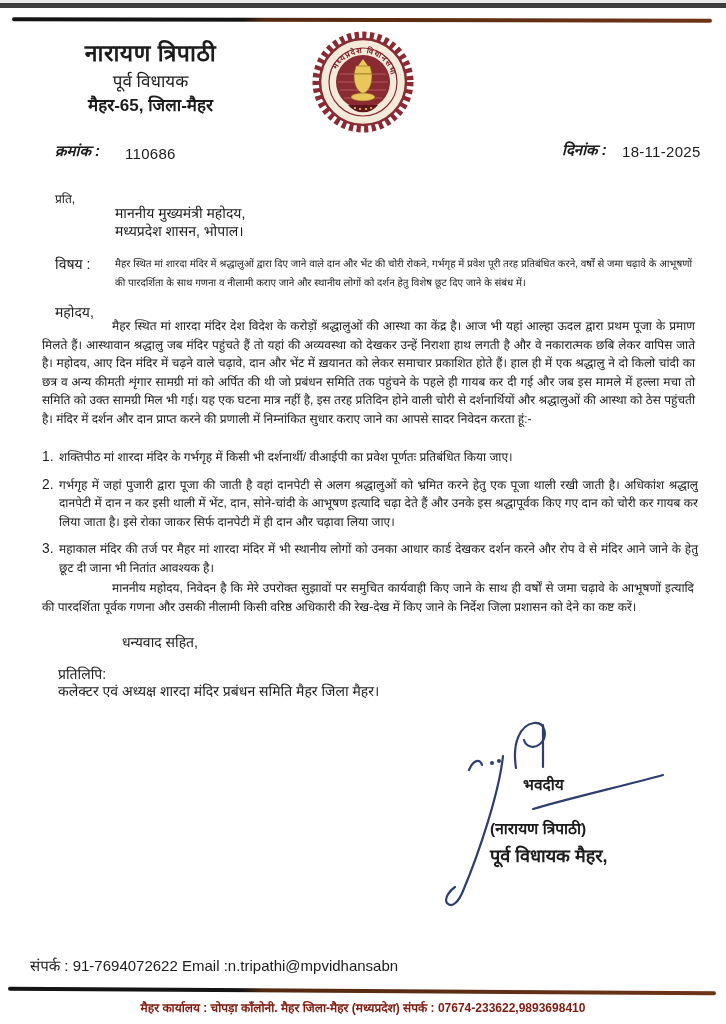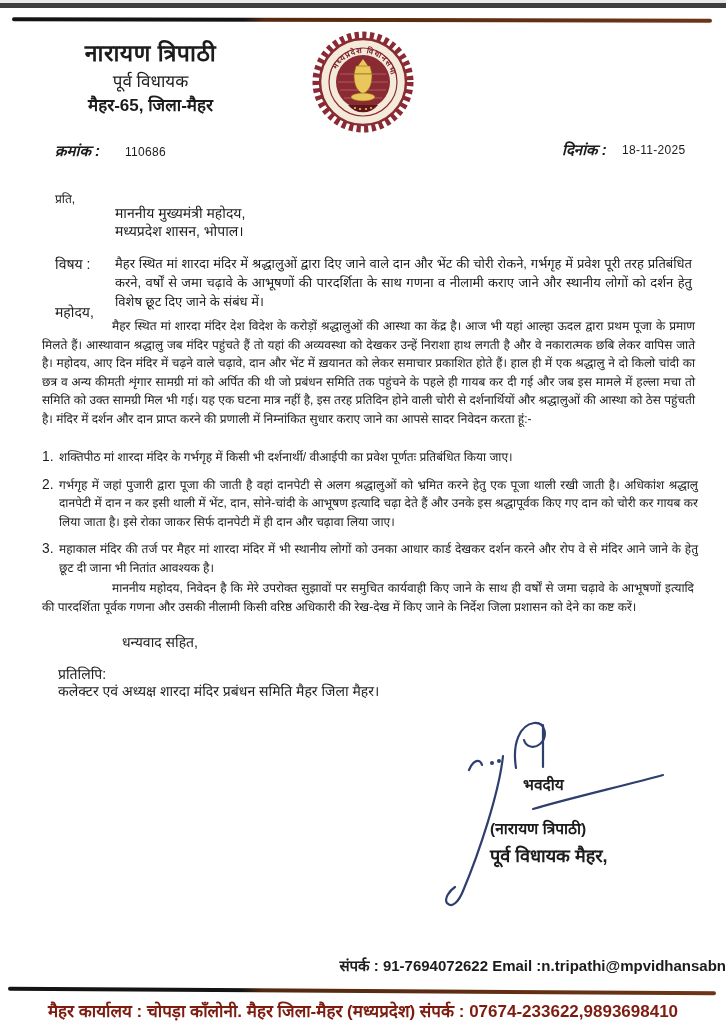--- a/index.html
+++ b/index.html
@@ -22,54 +22,54 @@
   .rule-bottom{left:8px;top:986px;width:708px;transform:rotate(0.35deg);}
 
   .sender{left:28px;top:36px;width:245px;text-align:center;line-height:1.25;}
   .sender .name{font-size:23px;font-weight:bold;letter-spacing:.5px;}
   .sender .role{font-size:17px;font-weight:normal;margin-top:3px;}
   .sender .constituency{font-size:17px;font-weight:bold;margin-top:3px;}
 
   .seal{left:310px;top:26px;width:106px;height:106px;}
 
   .label-bold{font-size:15px;font-weight:bold;font-style:italic;}
-  .small-val{font-size:12px;letter-spacing:.3px;}
+  .small-val{font-size:15px;letter-spacing:.3px;}
 
   .serial-label{left:55px;top:137px;}
   .serial-value{left:125px;top:142px;}
   .date-label{left:562px;top:136px;}
   .date-value{left:622px;top:140px;}
 
   .body-txt{font-size:12px;line-height:18.6px;}
   .to-label{left:55px;top:187px;}
   .to-lines{left:115px;top:202px;line-height:17.5px;font-size:14px;}
 
   .subject-label{left:55px;top:251px;font-size:14px;}
-  .subject-text{left:115px;top:251px;width:577px;text-align:justify;font-size:13px;line-height:19px;}
+  .subject-text{left:115px;top:251px;width:577px;text-align:justify;font-size:10px;line-height:19px;}
 
   .salutation{left:55px;top:299px;font-size:14px;}
   .main-para{left:42px;top:314px;width:653px;text-align:justify;text-indent:70px;}
 
   .points{left:42px;top:445px;width:656px;}
   .point{display:flex;margin-bottom:9px;}
   .point .num{width:17px;flex:none;font-size:13.8px;line-height:18.6px;}
   .point .txt{flex:1;text-align:justify;}
 
   .closing-para{left:42px;top:576px;width:652px;text-align:justify;text-indent:70px;}
   .thanks{left:122px;top:629px;font-size:14px;}
   .copy-label{left:58px;top:661px;font-size:14px;}
   .copy-text{left:58px;top:678px;font-size:14px;}
 
   .sig-svg{left:405px;top:705px;width:310px;height:210px;}
   .sig-regards{left:523px;top:770px;font-size:15.5px;font-weight:bold;}
   .sig-name{left:490px;top:814px;font-size:15.5px;font-weight:bold;text-align:right;}
   .sig-desig{left:490px;top:840px;font-size:18px;font-weight:bold;}
 
-  .footer-contact{left:0;top:952px;width:726px;text-align:right;font-size:15px;font-weight:bold;padding-left:30px;box-sizing:border-box;}
-  .footer-office{left:0;top:996px;width:726px;text-align:center;font-size:17px;font-weight:bold;color:#7e1c10;}
+  .footer-contact{left:0;top:952px;width:726px;text-align:left;font-size:15px;font-weight:normal;padding-left:30px;box-sizing:border-box;}
+  .footer-office{left:0;top:996px;width:726px;text-align:center;font-size:12px;font-weight:bold;color:#7e1c10;}
 </style>
 </head>
 <body>
 
 <div class="page">
 
   <div class="abs top-strip"></div>
   <div class="abs rule rule-top"></div>
 
   <div class="abs sender">

